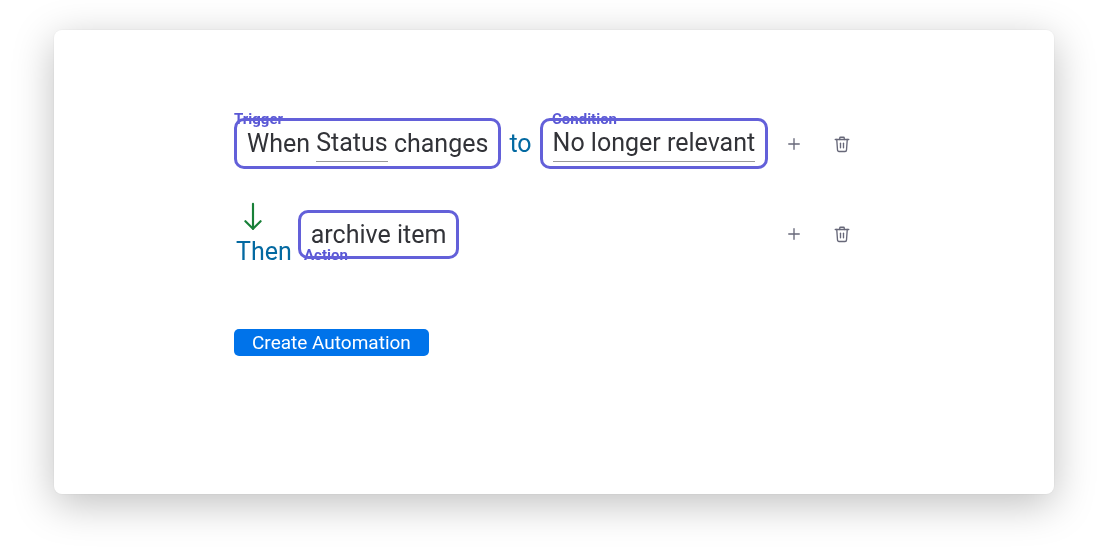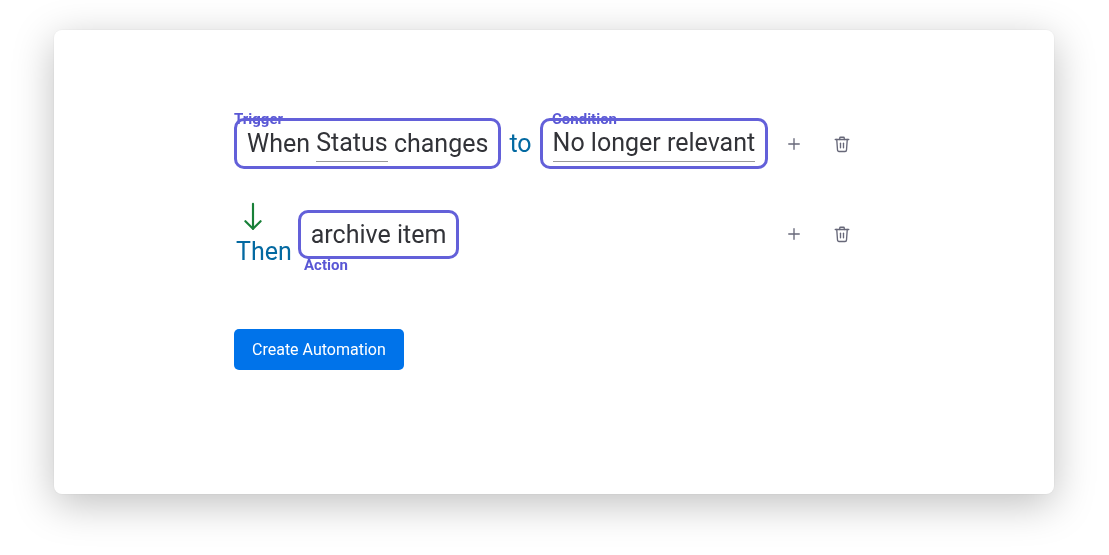--- a/index.html
+++ b/index.html
@@ -26,21 +26,21 @@
       padding: 80px 120px 40px 180px;
     }
     .annotation-label {
       font-size: 15px;
       font-weight: 700;
       color: #5957D5;
       position: absolute;
     }
     .label-trigger { left: 180px; top: 80px; }
     .label-condition { left: 498px; top: 80px; }
-    .label-action { left: 250px; top: 216px; margin-top: 10px; }
+    .label-action { left: 250px; top: 216px; }
 
     .rule-row {
       display: flex;
       align-items: center;
       position: relative;
       margin-bottom: 18px;
     }
     .rule-row-1 { margin-top: 8px; }
     .rule-row-2 { margin-top: 30px; }
 
@@ -91,22 +91,22 @@
       justify-content: center;
       width: 24px;
       height: 24px;
     }
     .create-btn {
       margin-top: 42px;
       margin-left: 0px;
       background: #0073EA;
       color: #fff;
       border: none;
-      padding: 11px 18px;
-      font-size: 16px;
+      padding: 2px 18px;
+      font-size: 19px;
       border-radius: 5px;
       cursor: pointer;
       font-family: inherit;
     }
   </style>
 </head>
 <body>
 
 <div class="card">
 

